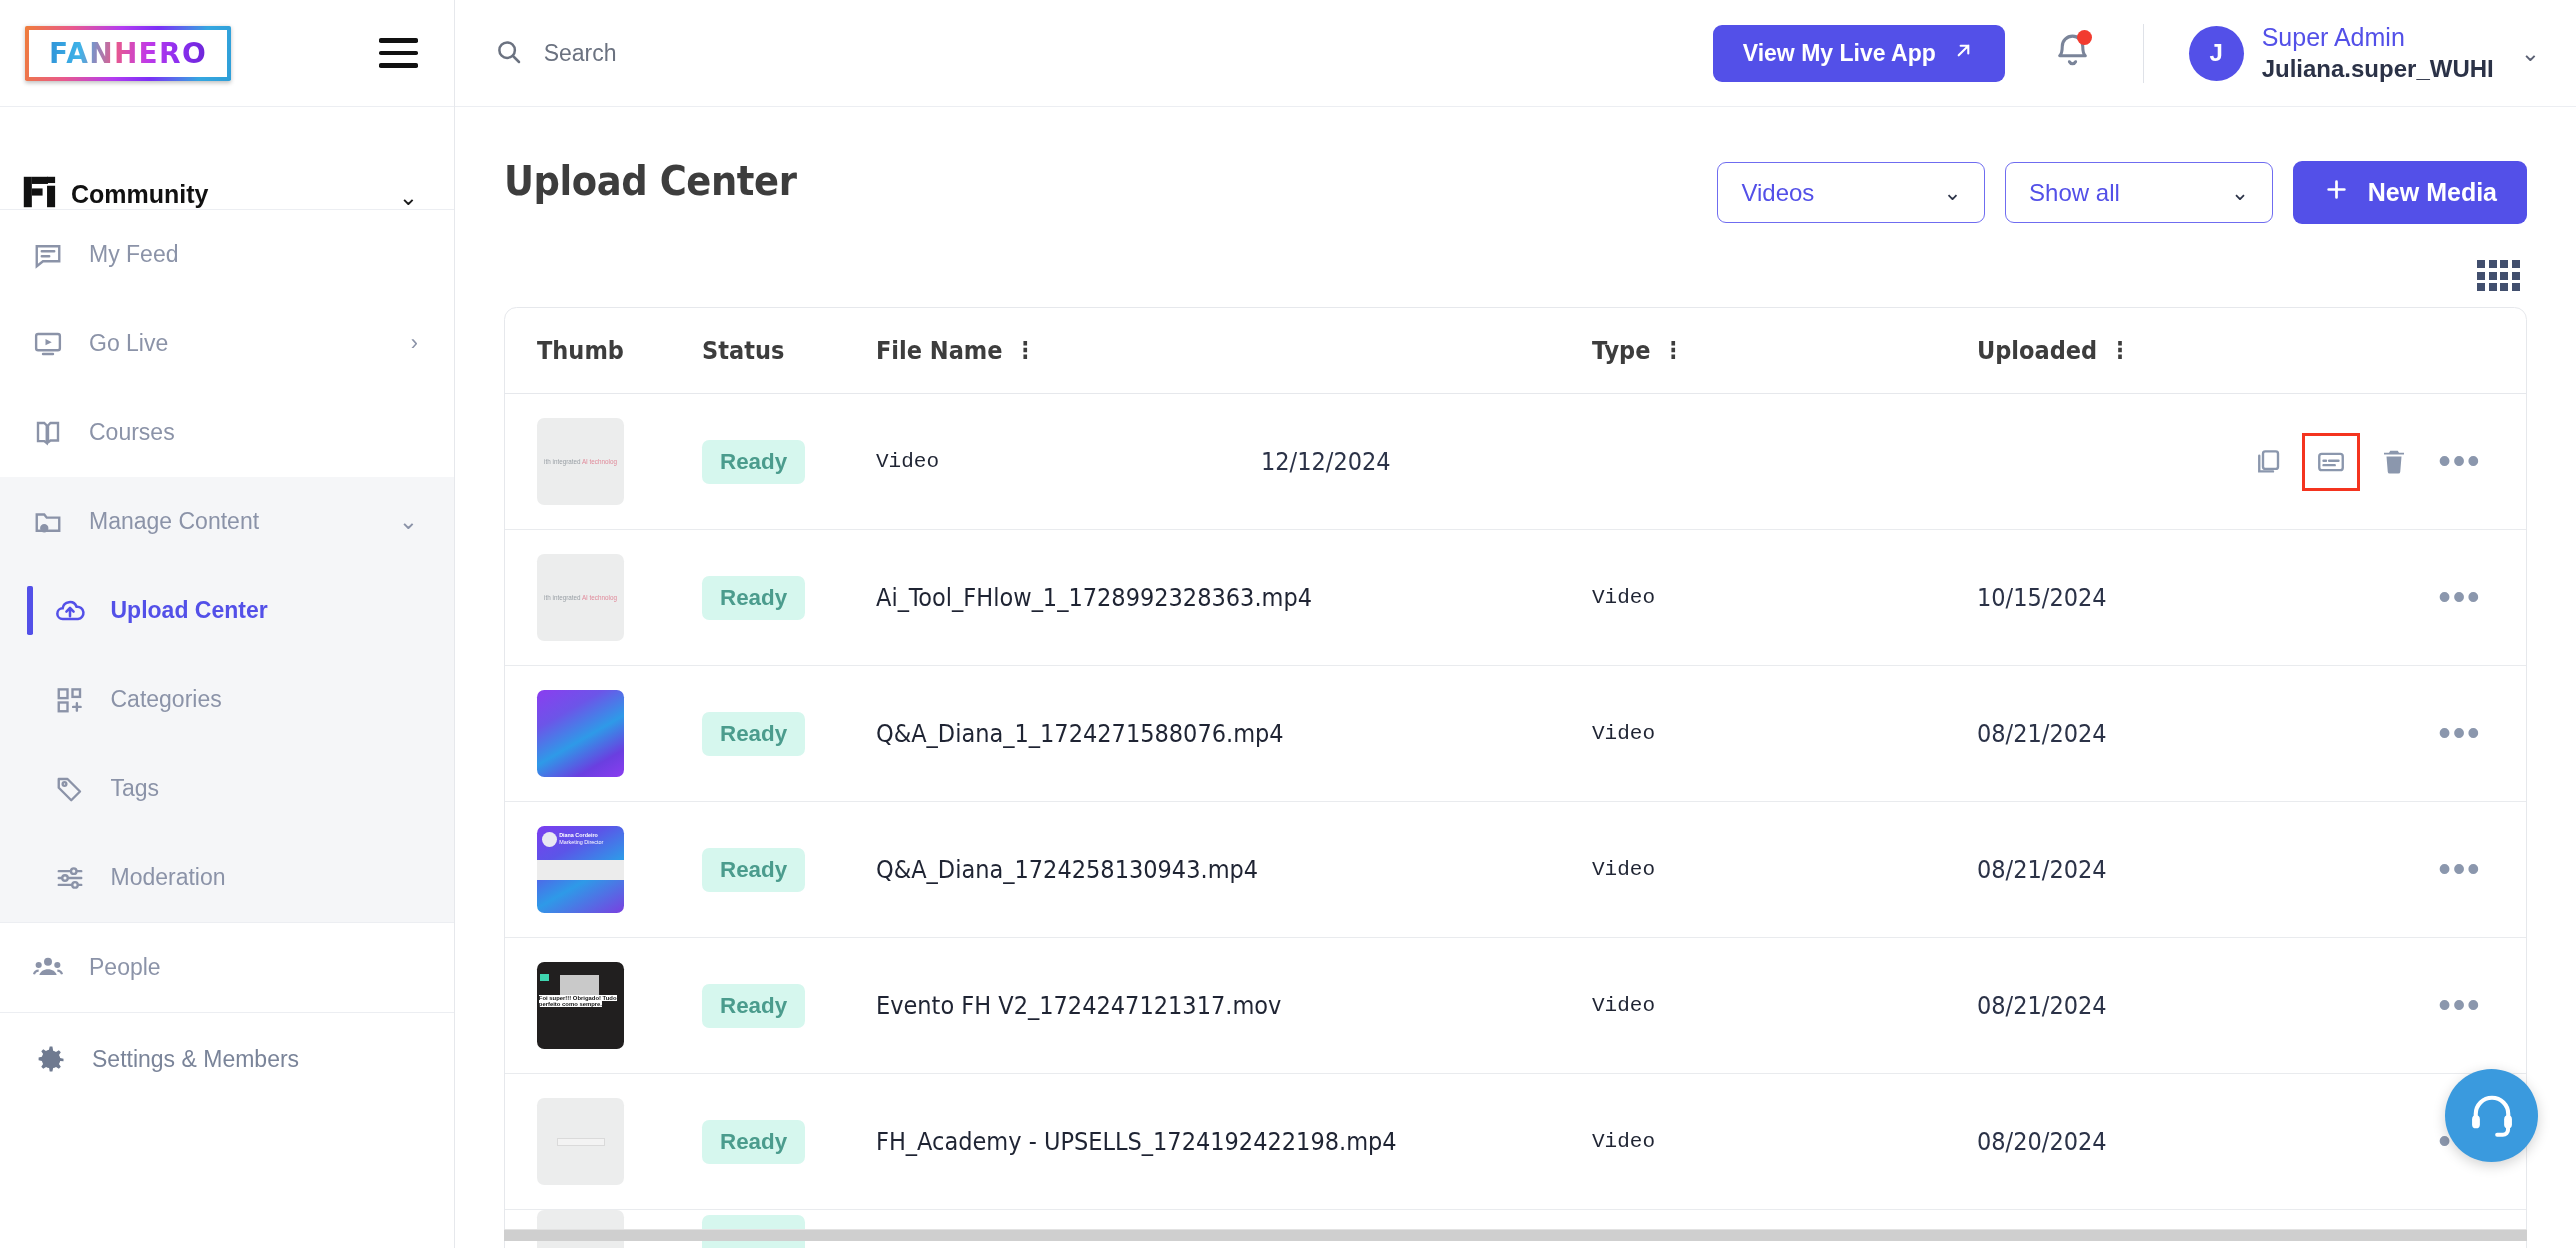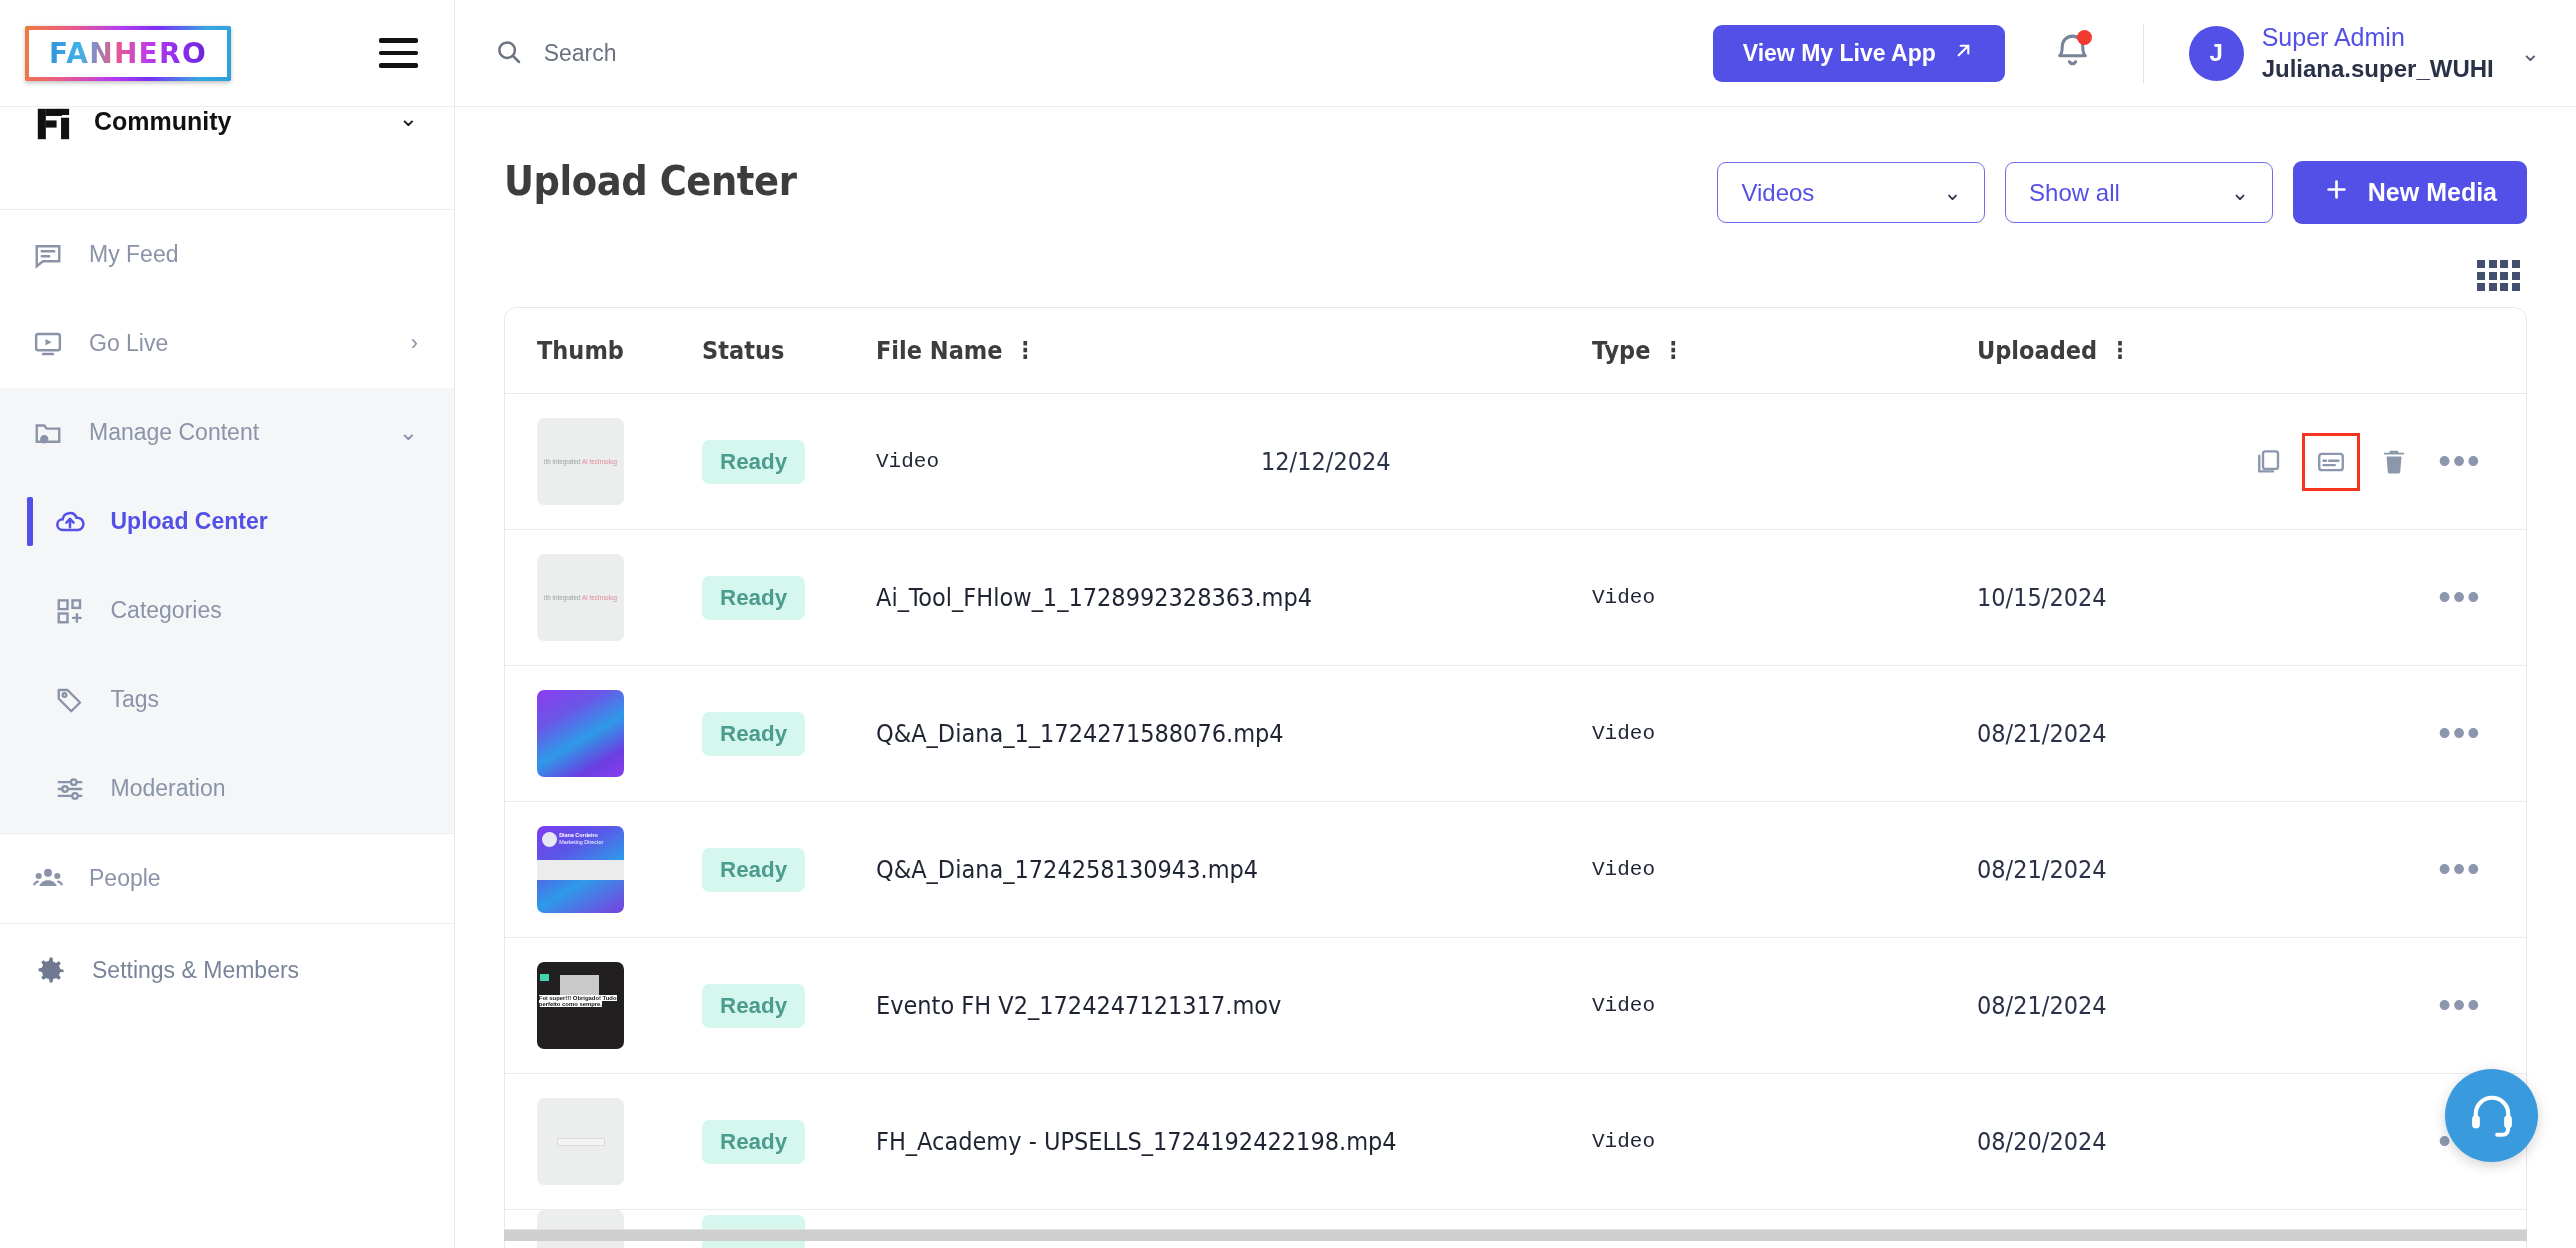--- a/index.html
+++ b/index.html
@@ -43,22 +43,22 @@
     background: linear-gradient(95deg,#2f93d8 0%,#3fb3e8 20%,#e8598c 42%,#c13ae8 62%,#8b2ff0 82%,#6a25d6 100%);
     -webkit-background-clip: text; background-clip: text;
     -webkit-text-fill-color: transparent; color: transparent;
     font-family: "DejaVu Sans", sans-serif;
     text-decoration: underline;
   }
   .hamburger { width: 39px; display: flex; flex-direction: column; gap: 8px; cursor: pointer; }
   .hamburger span { display:block; height: 4.5px; background:#111; border-radius: 1.8px; }
 
   .community-row {
-    height: 103px; display: flex; align-items: flex-start;
-    padding: 0 36px 0 36px; gap: 24px;
+    height: 103px; display: flex; align-items: flex-end;
+    padding: 0 36px 0 22px; gap: 15px;
     border-bottom: 0.9px solid #eceef2;
     cursor: pointer;
   }
   .fh-mark { width: 34px; height: 34px; flex: 0 0 34px; position: relative; }
   .community-label { font-size: 25px; font-weight: 700; color: #111; flex: 1; }
   .chev { color: #1a1a1a; font-size: 23px; line-height: 1; }
 
   .nav { flex: 1; display: flex; flex-direction: column; }
   .nav-item {
     height: 89px; display: flex; align-items: center; gap: 23px;
@@ -230,20 +230,29 @@
           <svg viewBox="0 0 24 24" width="30" height="30" fill="none" stroke="#8b93a8" stroke-width="1.9">
             <rect x="2.5" y="4" width="19" height="13" rx="1.6"></rect>
             <path d="M10 8l5 2.5-5 2.5z" fill="#8b93a8" stroke="none"></path>
             <path d="M8 20h8" stroke-linecap="round"></path>
           </svg>
         </span>
         <span class="lbl">Go Live</span>
         <span class="arr">›</span>
       </div>
 
+      <div class="nav-item">
+        <span class="ico">
+          <svg viewBox="0 0 24 24" width="30" height="30" fill="none" stroke="#8b93a8" stroke-width="1.9">
+            <path d="M4 4h5l2 2v14l-2-1.5H4z"></path>
+              <path d="M12 6l2-2h6v14h-6l-2 1.5z"></path>
+          </svg>
+        </span>
+        <span class="lbl">Courses</span>
+      </div>
 
       <div class="nav-group">
         <div class="group-head">
           <span class="ico">
             <svg viewBox="0 0 24 24" width="30" height="30" fill="none" stroke="#8b93a8" stroke-width="1.9">
               <path d="M3 6h6l2 2.5h10V19H3z"></path>
                 <circle cx="9" cy="17" r="2.4" fill="#f5f6f8"></circle>
                 <circle cx="9" cy="17" r="1"></circle>
             </svg>
           </span>

